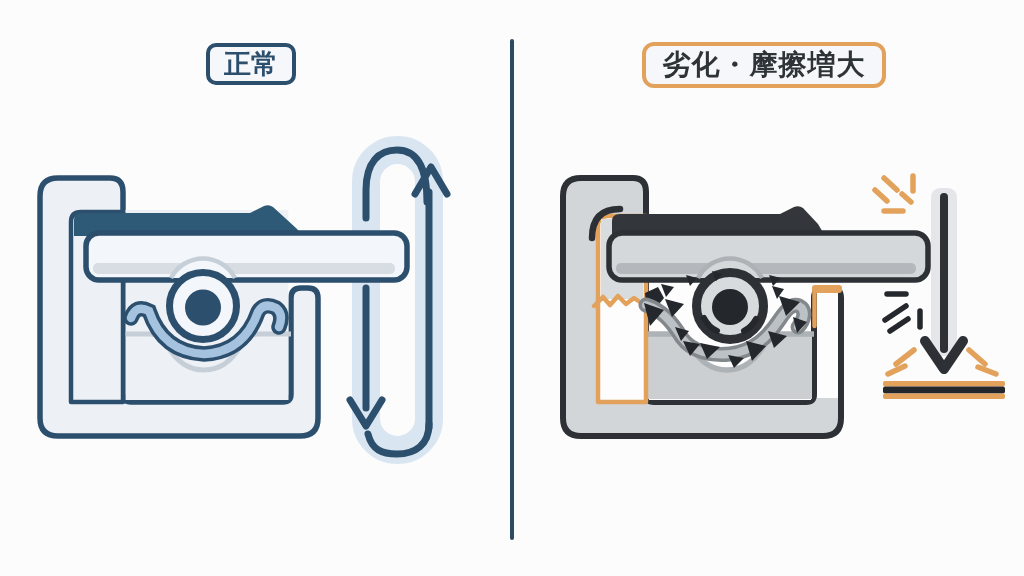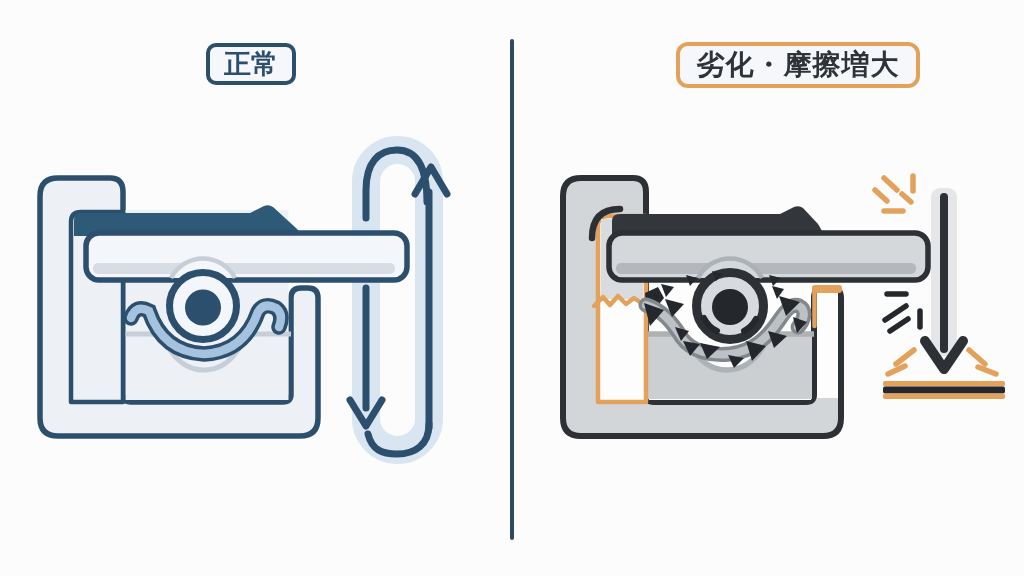--- a/index.html
+++ b/index.html
@@ -2,21 +2,21 @@
 <html style="--bg: #fcfcfc; --navy: #2c4f6e; --navy-dark: #2e5977; --left-base: #edf1f6; --left-rail: #f3f6fa; --left-rail-shadow: #d8dde3; --spring-blue: #a5c3de; --recess-gray: #c6cfd7; --halo-blue: #d9e6f1; --divider-navy: #2e4a63; --label-bg: #f5f7fa; --ink: #2d3034; --ink-deep: #24272b; --cap-dark: #33373c; --right-base: #d3d6d9; --right-rail: #d5d8db; --right-rail-shadow: #b4b8bc; --right-roller: #d8dbde; --white: #fdfdfe; --pocket-worn: #cbcfd2; --wall-upper-worn: #d9dcdf; --spring-gray-edge: #83888d; --spring-gray: #bcc1c5; --recess-gray-right: #adb2b7; --halo-gray: #e4e6e9; --orange: #e2a25c; --label-text-dark: #2e3338;"><head>
 <meta charset="utf-8">
 <style>
   html,body{margin:0;padding:0;}
   body{font-family:"Liberation Sans","DejaVu Sans",sans-serif;}
   .stage{position:relative;width:1024px;height:576px;overflow:hidden;background:var(--bg,#fcfcfc);}
   .label-box{position:absolute;box-sizing:border-box;display:flex;align-items:center;justify-content:center;
              font-weight:700;background:var(--label-bg,#f5f7fa);}
   .label-box.normal{left:206px;top:43px;width:90px;height:42px;border:4px solid var(--navy);
                     border-radius:10px;color:var(--navy);font-size:27px;}
-  .label-box.degraded{left:676px;top:42px;width:244px;height:46px;border:4px solid var(--orange);
+  .label-box.degraded{left:642px;top:42px;width:244px;height:46px;border:4px solid var(--orange);
                       border-radius:12px;color:var(--label-text-dark);font-size:28px;letter-spacing:1px;}
   .divider{position:absolute;left:510px;top:39px;width:4px;height:501px;border-radius:2px;
            background:var(--divider-navy);}
   svg.diagram{position:absolute;left:0;top:0;}
 </style>
 </head>
 <body>
 
 <div class="stage">
 

